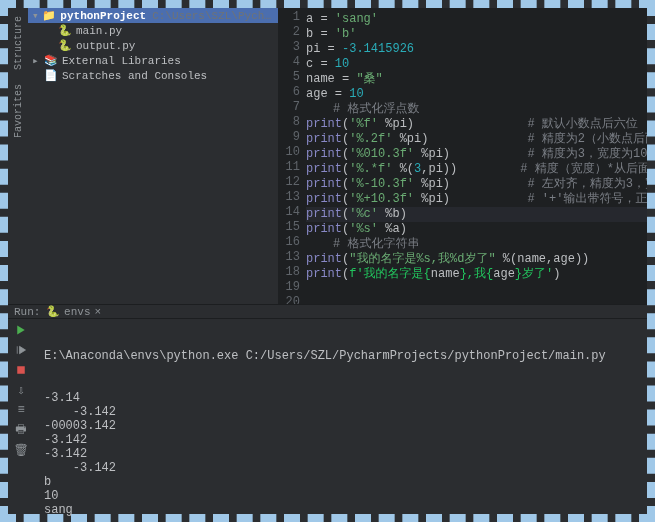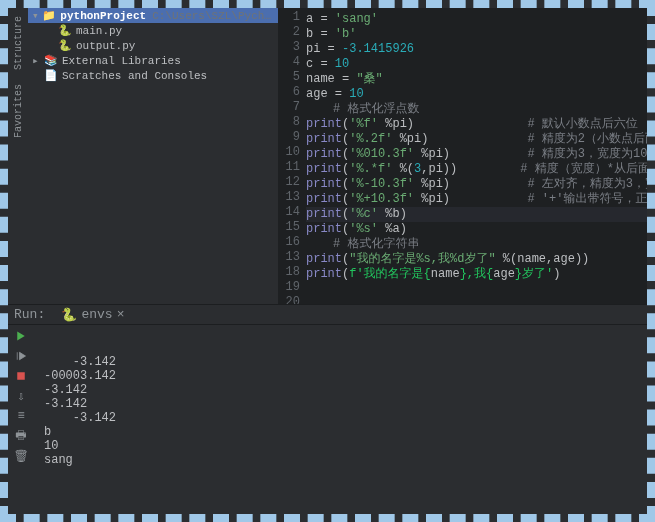--- a/index.html
+++ b/index.html
@@ -20,21 +20,21 @@
 .code { flex: 1; padding-top: 4px; color: #bdbfc2; overflow: hidden; position: relative; }
 .code .ln { line-height: 15px; white-space: pre; }
 .k-var { color: #bdbfc2; }
 .k-str { color: #6aab73; }
 .k-num { color: #2aacb8; }
 .k-id { color: #8888c6; }
 .k-cmt { color: #7a7e85; margin-left: 27px; }
 .k-fstr { color: #22c55e; }
 .caret-line { background: #26282e; }
 .run-sec { height: 210px; border-top: 1px solid #1c1e20; background: #2b2d30; display: flex; flex-direction: column; }
-.run-tabs { display: flex; align-items: center; height: 20px; border-bottom: 1px solid #1c1e20; padding: 0 6px; gap: 16px; color: #8f9498; font-size: 13px; }
+.run-tabs { display: flex; align-items: center; height: 20px; border-bottom: 1px solid #1c1e20; padding: 0 6px; gap: 6px; color: #8f9498; font-size: 11px; }
 .run-tabs .tab { display: flex; align-items: center; gap: 4px; }
 .run-tabs .tab .pyic { color: #3f7cac; }
 .run-body { flex: 1; display: flex; }
 .run-tb { width: 26px; display: flex; flex-direction: column; align-items: center; padding-top: 4px; gap: 6px; }
 .run-tb .tb-ic { width: 14px; height: 14px; display: flex; align-items: center; justify-content: center; }
 .run-out { flex: 1; color: #bdbfc2; padding: 2px 6px 6px 10px; font-size: 12px; line-height: 14px; white-space: pre; overflow: hidden; }
 .cmd { color: #bdbfc2; }
 svg { display: block; }
 </style>
 </head>
@@ -146,17 +146,18 @@
             <svg viewBox="0 0 16 16" width="12" height="12">
               <rect x="3" y="3" width="10" height="10" fill="#d9534f"></rect>
             </svg>
           </div>
         <div class="tb-ic" style="color:#8f9498">⇩</div>
         <div class="tb-ic" style="color:#8f9498">≡</div>
         <div class="tb-ic" style="color:#8f9498">🖶</div>
         <div class="tb-ic" style="color:#8f9498">🗑</div>
       </div>
       <div class="run-out">
-        <div id="outbody"><div>    -3.142</div><div>-00003.142</div><div>-3.142</div><div>-3.142    </div><div>    -3.142</div><div>b</div><div>10</div><div>sang</div></div>
+        <div class="cmd">E:\Anaconda\envs\python.exe C:/Users/SZL/PycharmProjects/pythonProject/main.py</div>
+        <div id="outbody"><div>-3.14</div><div>    -3.142</div><div>-00003.142</div><div>-3.142</div><div>-3.142    </div><div>    -3.142</div><div>b</div><div>10</div><div>sang</div></div>
       </div>
     </div>
   </div>
 </div>
 
 </body></html>

